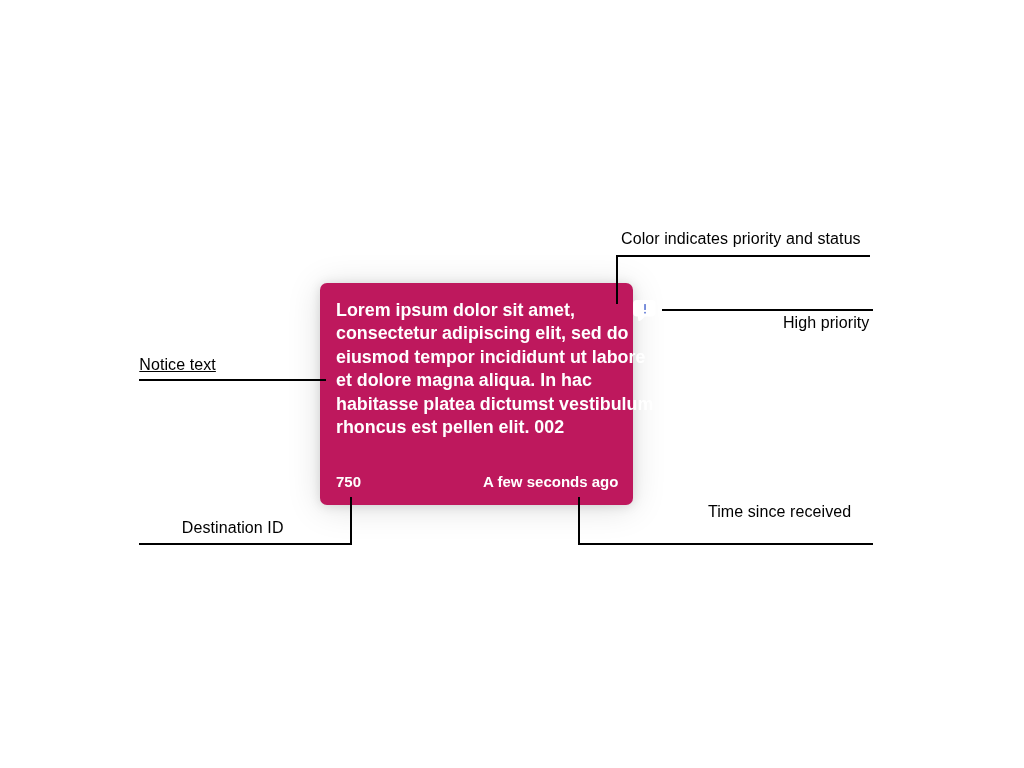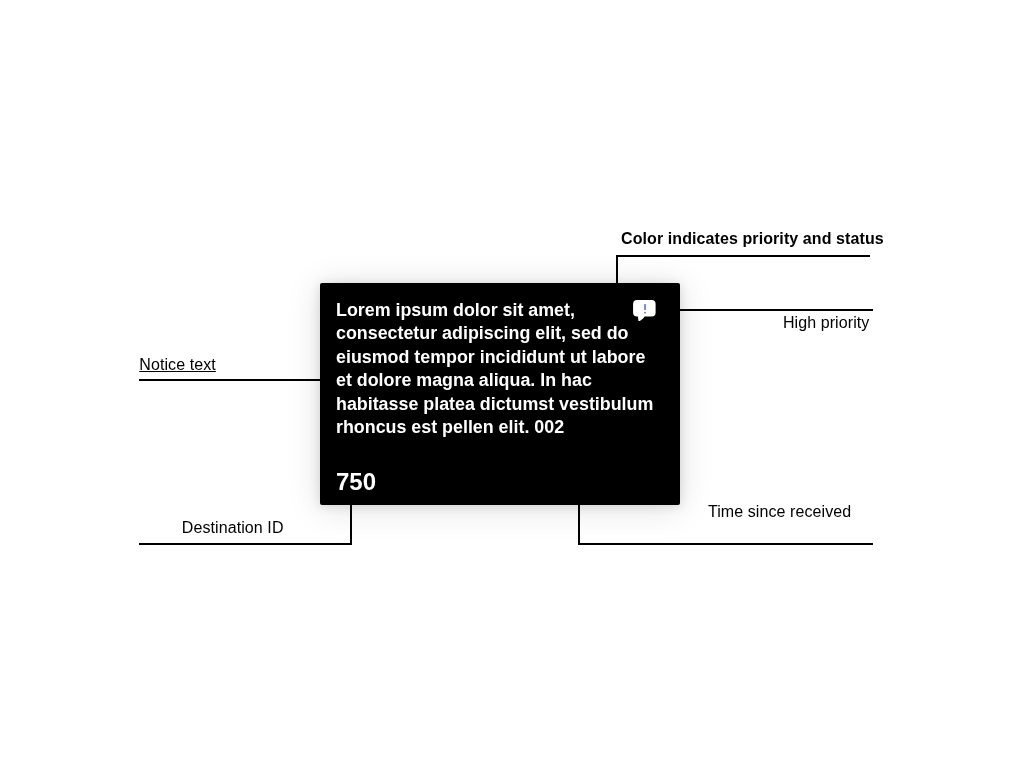--- a/index.html
+++ b/index.html
@@ -18,24 +18,24 @@
     height: 768px;
     overflow: hidden;
     background: #ffffff;
   }
 
   
   .notice-card {
     position: absolute;
     left: 320px;
     top: 283px;
-    width: 360px;
+    width: 313px;
     height: 222px;
-    border-radius: 2px;
-    background: #000000;
+    border-radius: 7px;
+    background: #be185d;
     box-sizing: border-box;
     padding: 16px;
     box-shadow: 0 1px 11px rgba(0,0,0,0.125), 0 3px 34px rgba(0,0,0,0.13);
   }
   .notice-top {
     position: relative;
   }
   .notice-text {
     color: #ffffff;
     font-size: 17.85px;
@@ -55,21 +55,21 @@
   }
   .notice-footer {
     position: absolute;
     left: 16px;
     right: 14.6px;
     bottom: 13.3px;
     display: flex;
     justify-content: space-between;
     align-items: baseline;
     color: #ffffff;
-    font-size: 24px;
+    font-size: 15px;
     font-weight: bold;
     line-height: 21px;
   }
 
   
   .callout-label {
     position: absolute;
     font-size: 16px;
     color: #000000;
     white-space: nowrap;
@@ -95,24 +95,25 @@
         <svg viewBox="0 0 100 95" width="22.7" height="21.4" aria-hidden="true" shape-rendering="geometricPrecision">
           <path fill="#ffffff" d="M17.5,0 H82.5 A17.5,17.5 0 0 1 100,17.5 V55.6 A17.5,17.5 0 0 1 82.5,73.1 H51.1 C45.1,82.5 38.4,87.8 29.1,93.8 C25.8,95.9 23.6,94.0 23.4,89.6 L21.6,73.1 H17.5 A17.5,17.5 0 0 1 0,55.6 V17.5 A17.5,17.5 0 0 1 17.5,0 Z"></path>
           <rect x="49.7" y="18.1" width="6.6" height="26.6" rx="2.4" fill="#4C69CF"></rect>
           <rect x="49.7" y="52.2" width="6.6" height="8.2" rx="2.1" fill="#4C69CF"></rect>
         </svg>
       </span>
     </div>
 
     <div class="notice-footer">
       <span>750</span>
+      <span>A few seconds ago</span>
     </div>
   </div>
 
-  <div class="callout-label" style="left:621px; top:230.3px;font-weight:bold;">Color indicates priority and status</div>
+  <div class="callout-label" style="left:621px; top:230.3px;">Color indicates priority and status</div>
   <div class="leader" style="left:616px; top:255px; width:253.5px; height:2px;"></div>
   <div class="leader" style="left:616px; top:255px; width:2px; height:48.5px;"></div>
 
   <div class="callout-label" style="left:782.9px; top:285.9px;margin-top:28px;">High priority</div>
   <div class="leader" style="left:661.5px; top:309.4px; width:211.3px; height:2px;"></div>
 
   <div class="callout-label" style="left:139.3px; top:355.9px;text-decoration:underline;">Notice text</div>
   <div class="leader" style="left:139px; top:378.9px; width:187px; height:2px;"></div>
 
   <div class="callout-label" style="left:141.8px; top:518.8px;margin-left:40px;">Destination ID</div>

